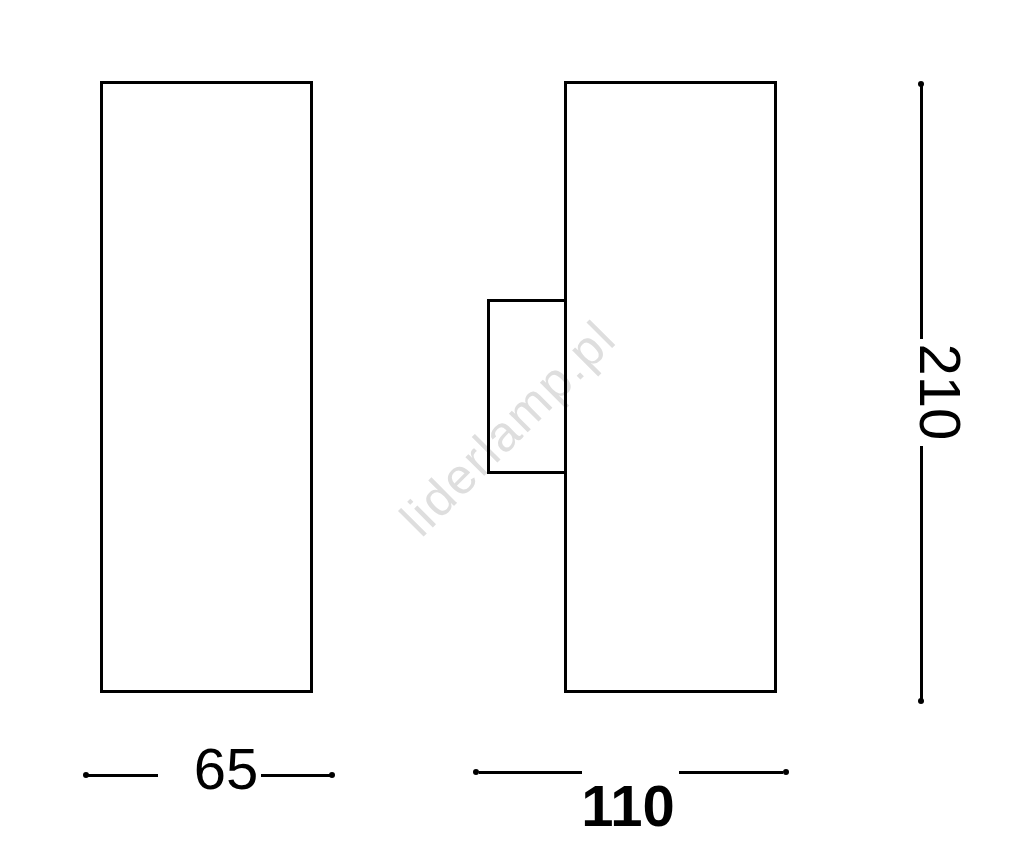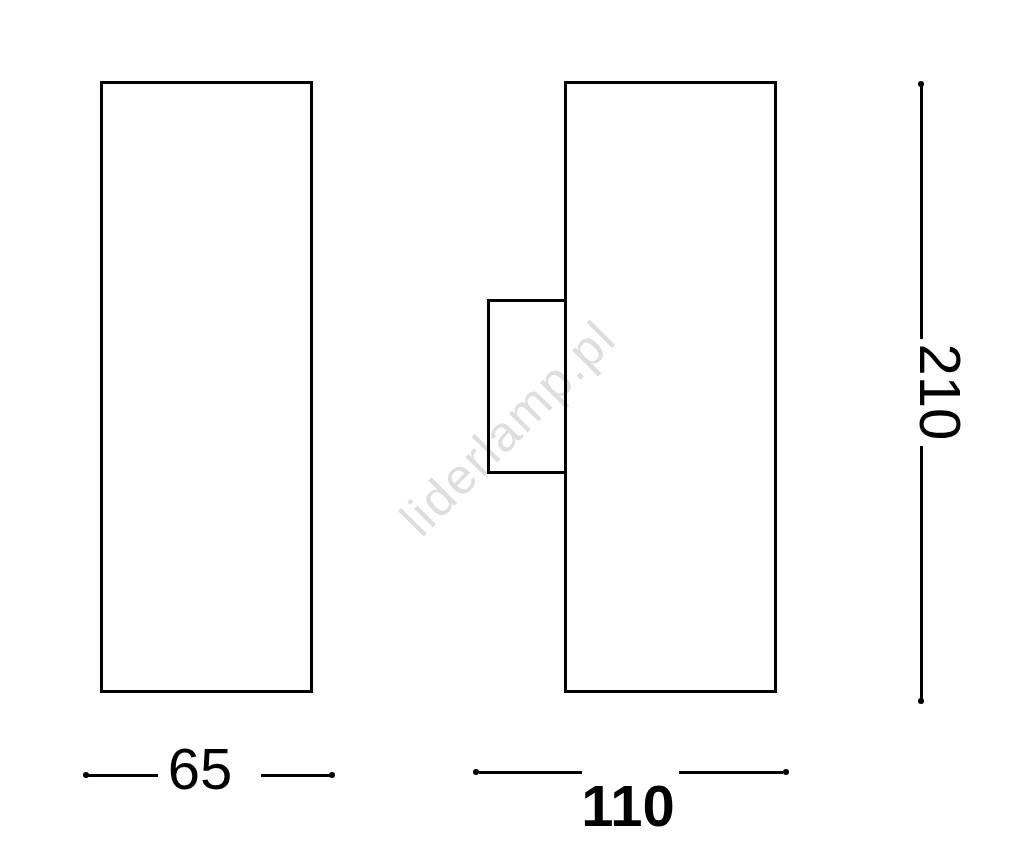--- a/index.html
+++ b/index.html
@@ -76,21 +76,21 @@
 
     <div class="outline rect-front"></div>
 
     <div class="outline rect-bracket"></div>
 
     <div class="outline rect-side"></div>
 
     <div>
       <span class="dim-dot" style="left:83px; top:772px;"></span>
       <span class="dim-seg h" style="left:86px; top:774px; width:72px;"></span>
-      <span class="dim-label" style="left:200px; top:769px;">65</span>
+      <span class="dim-label" style="left:226px; top:769px;">65</span>
       <span class="dim-seg h" style="left:261px; top:774px; width:71px;"></span>
       <span class="dim-dot" style="left:329px; top:772px;"></span>
     </div>
 
     <div>
       <span class="dim-dot" style="left:473px; top:769px;"></span>
       <span class="dim-seg h" style="left:479px; top:771px; width:103px;"></span>
       <span class="dim-label" style="left:628px; top:806px;font-weight:bold;">110</span>
       <span class="dim-seg h" style="left:679px; top:771px; width:104px;"></span>
       <span class="dim-dot" style="left:783px; top:769px;"></span>

